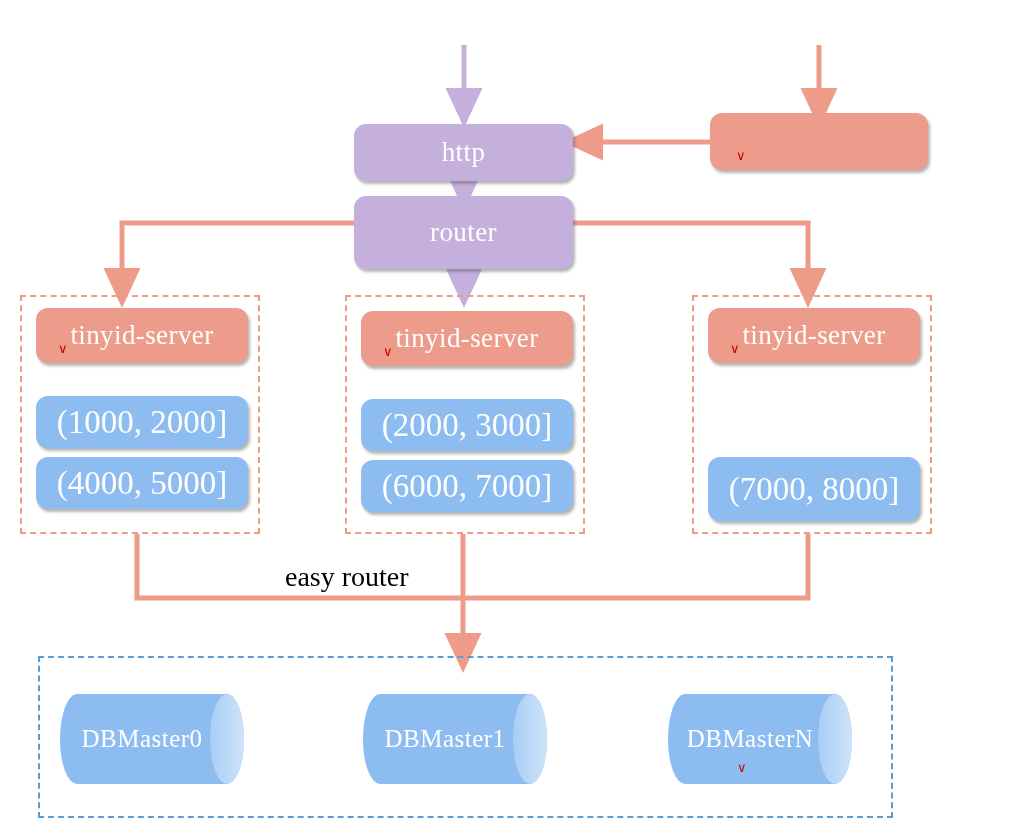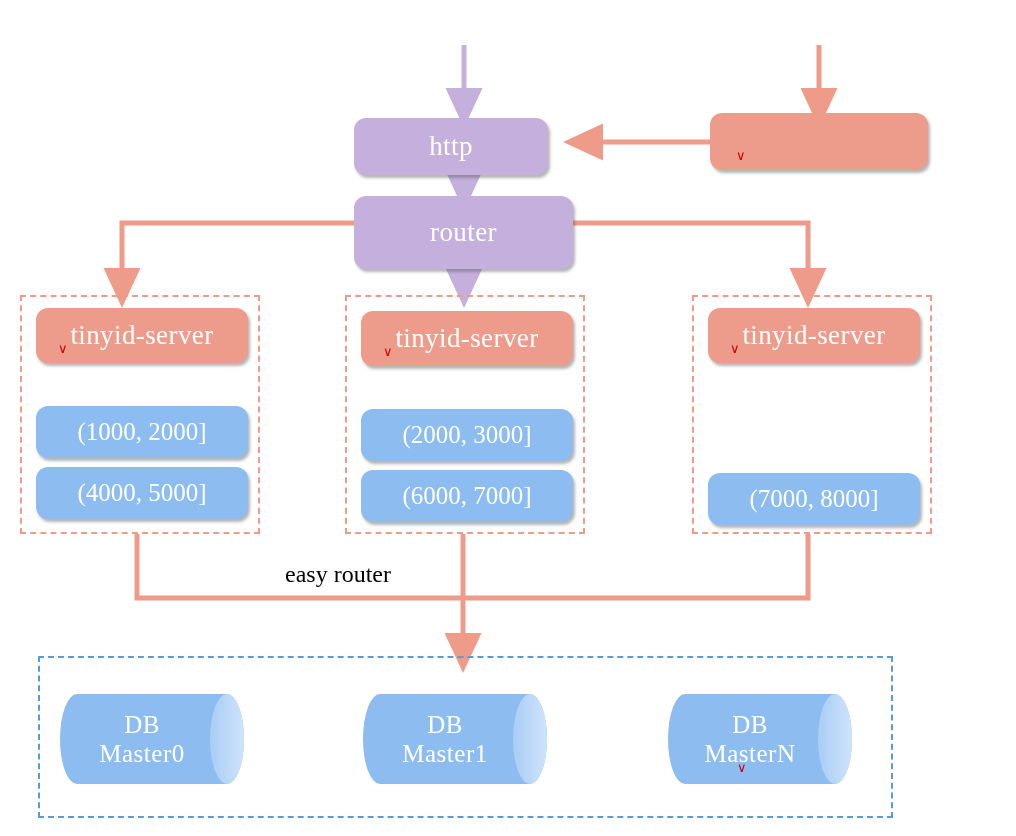--- a/index.html
+++ b/index.html
@@ -38,22 +38,21 @@
   }
   .node-purple { background: #c5b0dd; }
   .node-salmon { background: #ed9b8a; }
   .node-blue   { background: #8dbcf0; }
 
   .lbl-top {
     font-size: 27px;
     letter-spacing: 0.4px;
   }
   .lbl-range {
-    font-size: 25px;
-    margin-top: 10px;
+    font-size: 33px;
   }
 
   .group-box {
     position: absolute;
     border: 2px dashed #ee9b8a;
     box-sizing: border-box;
     background: transparent;
   }
   .db-box {
     position: absolute;
@@ -64,34 +63,34 @@
   .cyl {
     position: absolute;
   }
   .cyl-label {
     position: absolute;
     left: 0;
     top: 0;
     width: 100%;
     height: 100%;
     display: flex;
-    flex-direction: column;
+    flex-direction: row;
     align-items: center;
     justify-content: center;
     color: #ffffff;
     font-size: 25px;
     line-height: 1.18;
     padding-right: 26px;
     box-sizing: border-box;
     letter-spacing: 0.5px;
   }
   .edge-label {
     position: absolute;
     color: #000000;
-    font-size: 24px;
+    font-size: 28px;
     white-space: nowrap;
   }
   .squiggle {
     position: absolute;
     color: #cc0000;
     font-size: 13px;
     line-height: 1;
     font-family: "DejaVu Sans", sans-serif;
   }
 </style>
@@ -123,21 +122,21 @@
     <line x1="464" y1="253" x2="464" y2="288" stroke="#c5b0dd" stroke-width="5" marker-end="url(#arrowPurple)"></line>
 
     <polyline points="573,223 808,223 808,288" fill="none" stroke="#ee9b8a" stroke-width="5" marker-end="url(#arrowSalmon)"></polyline>
 
     <polyline points="137,534 137,598 463,598" fill="none" stroke="#ee9b8a" stroke-width="5"></polyline>
     <line x1="463" y1="534" x2="463" y2="598" stroke="#ee9b8a" stroke-width="5"></line>
     <polyline points="808,534 808,598 463,598" fill="none" stroke="#ee9b8a" stroke-width="5"></polyline>
     <line x1="463" y1="598" x2="463" y2="653" stroke="#ee9b8a" stroke-width="5" marker-end="url(#arrowSalmon)"></line>
   </svg>
 
-  <div class="node node-purple lbl-top" style="left:354px; top:118px; width:194px; height:57px;">
+  <div class="node node-purple lbl-top" style="left:354px; top:124px; width:219px; height:57px;">
     <span>http</span>
   </div>
 
   <div class="node node-salmon lbl-top" style="left:710px; top:113px; width:218px; height:57px;">
     <span class="squiggle" style="left:26px; top:36px;">∨</span>
   </div>
 
   <div class="node node-purple lbl-top" style="left:354px; top:196px; width:219px; height:73px;">
     <span>router</span>
   </div>
@@ -166,21 +165,21 @@
     <div class="node node-blue lbl-range" style="left:14px; top:163px; width:212px; height:52px;align-items:center;">
       <span>(6000, 7000]</span>
     </div>
   </div>
 
   <div class="group-box" style="left:692px; top:295px; width:240px; height:239px;">
     <div class="node node-salmon lbl-top" style="left:14px; top:11px; width:212px; height:55px;">
       <span>tinyid-server</span>
       <span class="squiggle" style="left:22px; top:34px;">∨</span>
     </div>
-    <div class="node node-blue lbl-range" style="left:14px; top:166px; width:212px; height:52px;">
+    <div class="node node-blue lbl-range" style="left:14px; top:160px; width:212px; height:64px;">
       <span>(7000, 8000]</span>
     </div>
   </div>
 
   <div class="edge-label" style="left:285px; top:561px;">easy router</div>
 
   <div class="db-box" style="left:38px; top:656px; width:855px; height:162px;">
 
     <div class="cyl" style="left:19px; top:35px; width:192px; height:92px;">
       <svg width="192" height="92" viewBox="0 0 192 92">

